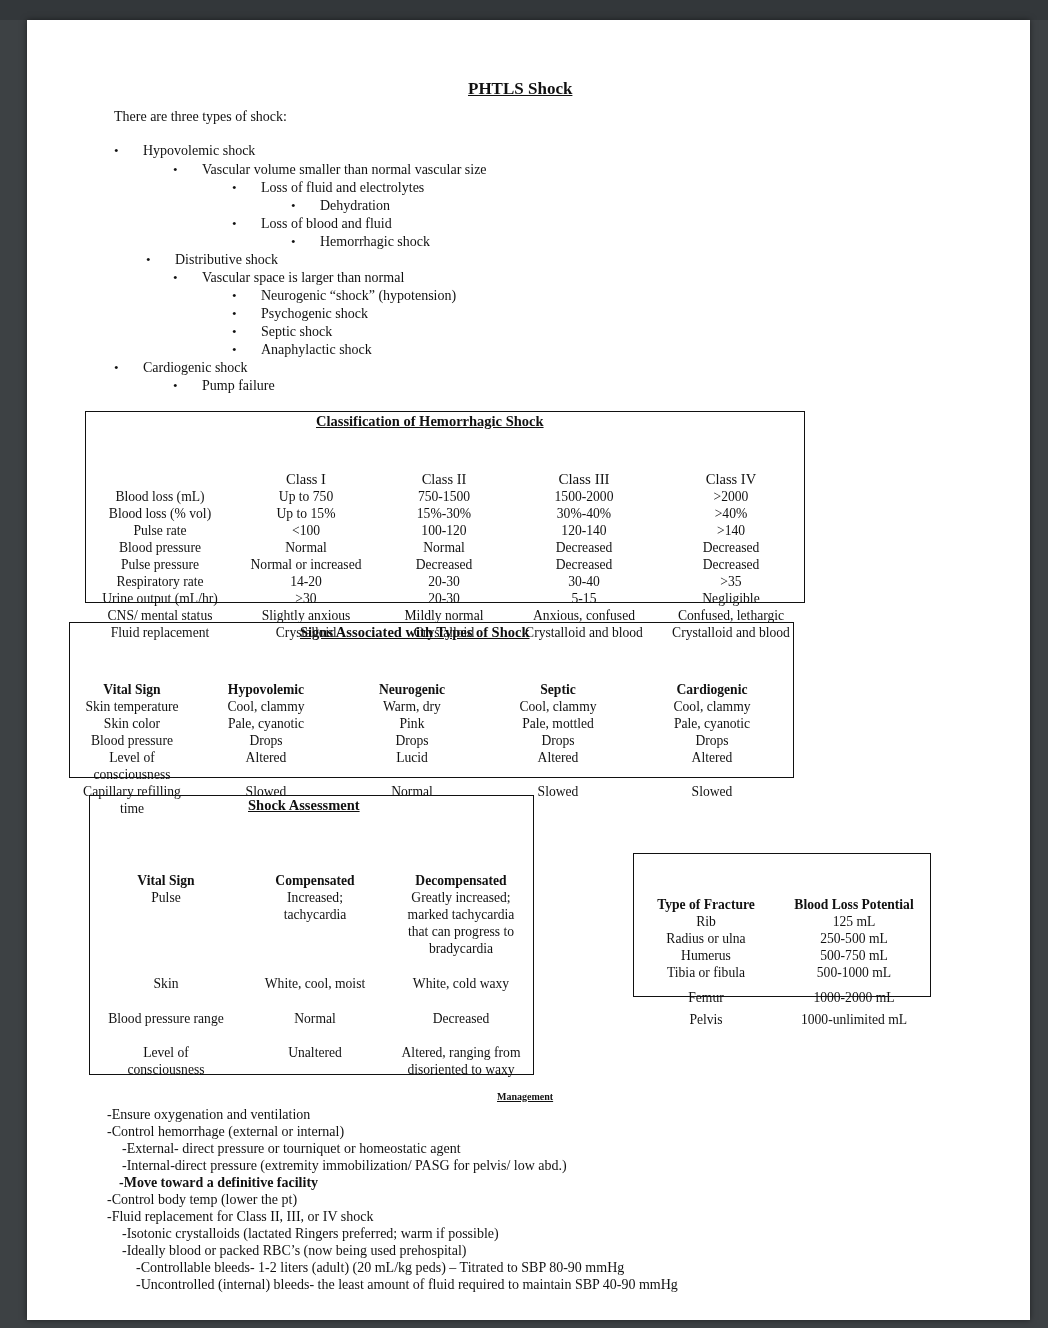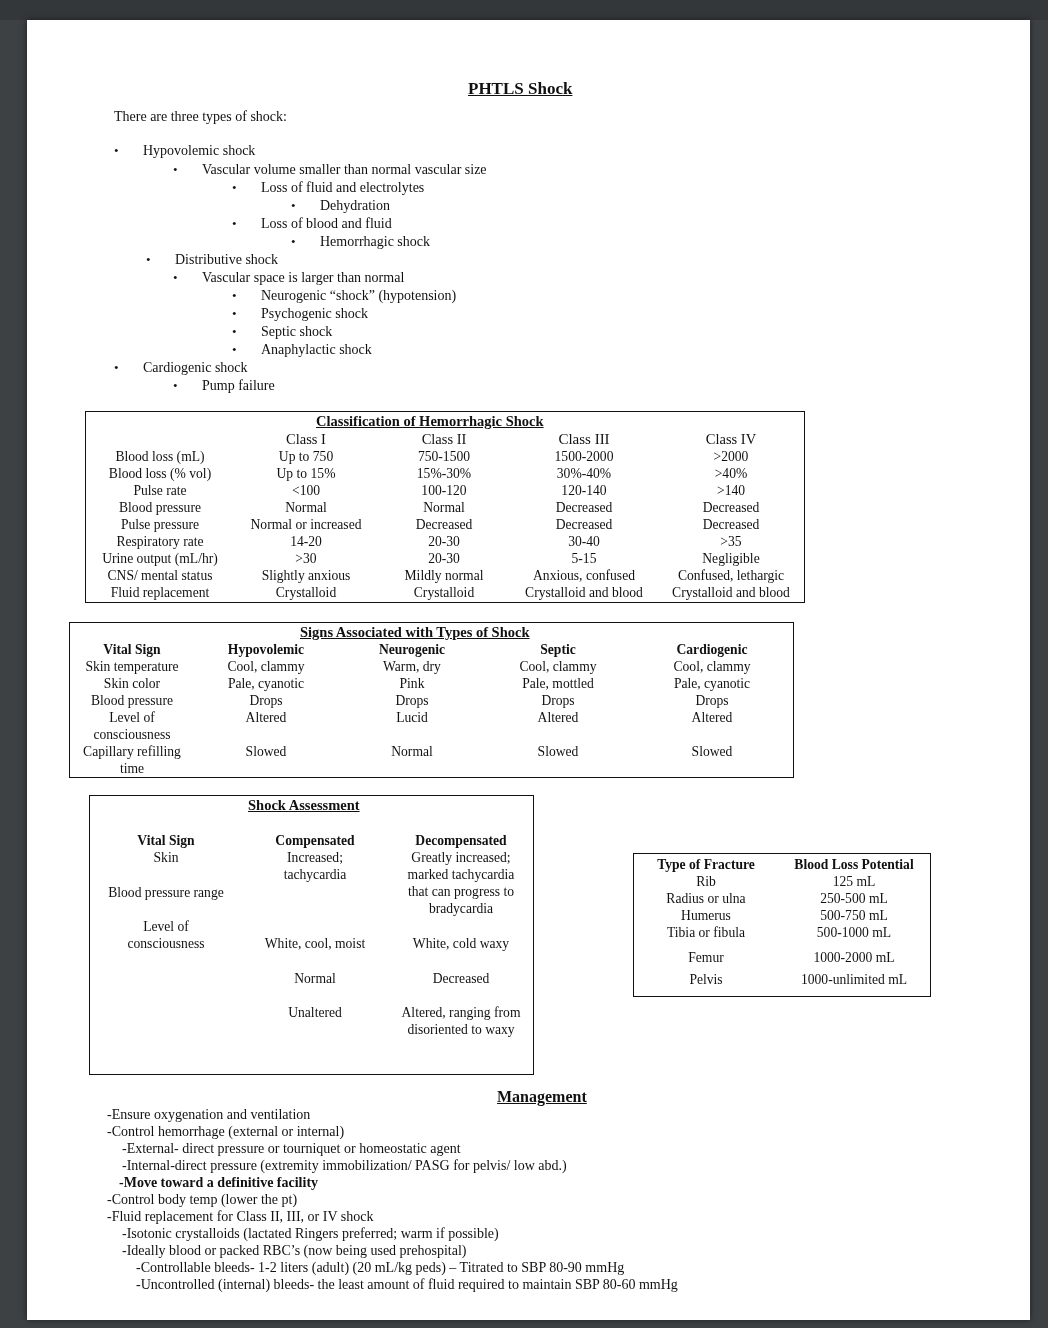--- a/index.html
+++ b/index.html
@@ -18,21 +18,21 @@
   }
   .abs { position: absolute; white-space: nowrap; }
   .t14 { font-size: 14px; line-height: 17px; }
   .t13 { font-size: 13.6px; line-height: 17px; }
   .title { font-size: 17px; font-weight: bold; text-decoration: underline; }
   .bold { font-weight: bold; }
   .ul { text-decoration: underline; font-weight: bold; }
   .bullet::before { content: "\2022"; position: absolute; left: -29px; font-size: 13px; }
 
   .box { position: absolute; border: 1.5px solid #111; box-sizing: border-box; }
-  .col { position: absolute; text-align: center; font-size: 13.6px; line-height: 17px; }
+  .col { position: absolute; text-align: center; font-size: 13.6px; line-height: 17px; margin-top: 40px; }
   .cell { display: block; height: 17px; white-space: nowrap; }
   .cell2 { display: block; white-space: normal; }
 </style>
 </head>
 <body>
 
 <div class="topbar"></div>
 
 <div class="page">
 
@@ -161,20 +161,21 @@
       <span class="cell">Drops</span>
       <span class="cell" style="height:34px;">Altered</span>
       <span class="cell">Slowed</span>
     </div>
   </div>
 
   <div class="box" style="left:62px; top:775px; width:445px; height:280px;">
     <div class="abs ul t13" style="left:158px; top:1px; font-size:14.5px;">Shock Assessment</div>
     <div class="col" style="left:4px; top:36px; width:144px;">
       <span class="cell bold">Vital Sign</span>
+      <span class="cell2" style="height:86px;">Pulse</span>
       <span class="cell" style="height:35px;">Skin</span>
       <span class="cell" style="height:34px;">Blood pressure range</span>
       <span class="cell2" style="width:100px; margin:0 auto;">Level of consciousness</span>
     </div>
     <div class="col" style="left:160px; top:36px; width:130px;">
       <span class="cell bold">Compensated</span>
       <span class="cell2" style="height:86px; width:90px; margin:0 auto;">Increased; tachycardia</span>
       <span class="cell" style="height:35px;">White, cool, moist</span>
       <span class="cell" style="height:34px;">Normal</span>
       <span class="cell">Unaltered</span>
@@ -202,28 +203,28 @@
       <span class="cell bold">Blood Loss Potential</span>
       <span class="cell">125 mL</span>
       <span class="cell">250-500 mL</span>
       <span class="cell">500-750 mL</span>
       <span class="cell" style="height:25px;">500-1000 mL</span>
       <span class="cell" style="height:22px;">1000-2000 mL</span>
       <span class="cell">1000-unlimited mL</span>
     </div>
   </div>
 
-  <div class="abs ul t13" style="left:470px; top:1068px; font-size:16px;">Management</div>
+  <div class="abs ul t13" style="left:470px; top:1068px; font-size:10px;">Management</div>
   <div>
     <div class="abs t14" style="left:80px; top:1086px;">-Ensure oxygenation and ventilation</div>
     <div class="abs t14" style="left:80px; top:1103px;">-Control hemorrhage (external or internal)</div>
     <div class="abs t14" style="left:95px; top:1120px;">-External- direct pressure or tourniquet or homeostatic agent</div>
     <div class="abs t14" style="left:95px; top:1137px;">-Internal-direct pressure (extremity immobilization/ PASG for pelvis/ low abd.)</div>
     <div class="abs t14 bold" style="left:92px; top:1154px;">-Move toward a definitive facility</div>
     <div class="abs t14" style="left:80px; top:1171px;">-Control body temp (lower the pt)</div>
     <div class="abs t14" style="left:80px; top:1188px;">-Fluid replacement for Class II, III, or IV shock</div>
     <div class="abs t14" style="left:95px; top:1205px;">-Isotonic crystalloids (lactated Ringers preferred; warm if possible)</div>
     <div class="abs t14" style="left:95px; top:1222px;">-Ideally blood or packed RBC’s (now being used prehospital)</div>
     <div class="abs t14" style="left:109px; top:1239px;">-Controllable bleeds- 1-2 liters (adult)  (20 mL/kg peds) – Titrated to SBP 80-90 mmHg</div>
-    <div class="abs t14" style="left:109px; top:1256px;">-Uncontrolled (internal) bleeds- the least amount of fluid required to maintain SBP 80-60 mmHg</div>
+    <div class="abs t14" style="left:109px; top:1256px;">-Uncontrolled (internal) bleeds- the least amount of fluid required to maintain SBP 40-90 mmHg</div>
   </div>
 
 </div>
 
 </body></html>

